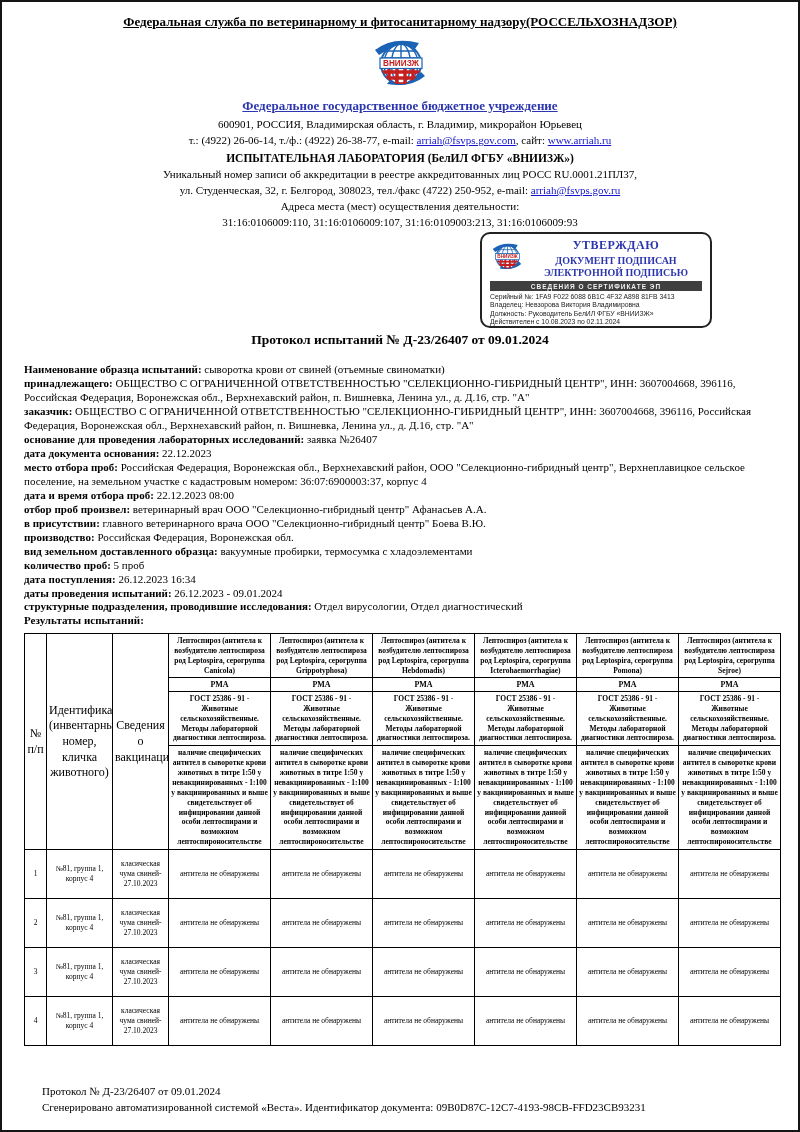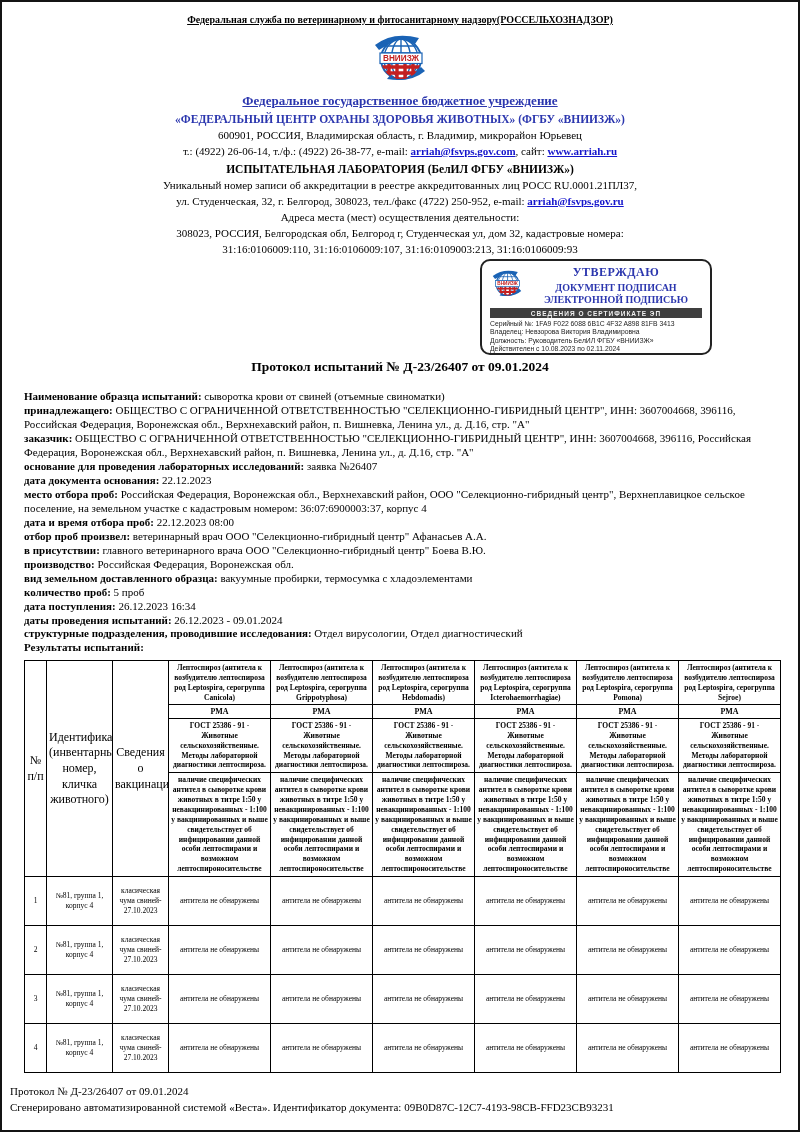--- a/index.html
+++ b/index.html
@@ -1,24 +1,24 @@
 <!DOCTYPE html>
 <html lang="ru"><head>
 <meta charset="utf-8">
 <style>
   html,body{margin:0;padding:0;background:#fff;}
   body{width:800px;height:1132px;overflow:hidden;font-family:"Liberation Serif","DejaVu Serif",serif;color:#000;}
   .page{box-sizing:border-box;width:800px;height:1132px;border:2px solid #141414;padding:8px 22px 6px 22px;position:relative;}
   .center{text-align:center;}
-  .hdr-service{font-size:10px;font-weight:bold;text-decoration:underline;margin-top:4px;}
+  .hdr-service{font-size:13px;font-weight:bold;text-decoration:underline;margin-top:4px;}
   .logo-wrap{margin:4px auto 2px auto;width:66px;}
   .hdr-orgtype{font-size:13px;font-weight:bold;color:#2b36ae;text-decoration:underline;margin-top:2px;}
   .hdr-orgname{font-size:11.5px;font-weight:bold;color:#2b36ae;margin-top:4px;}
   .hdr-line{font-size:11px;margin-top:4px;}
-  a.link,.link{color:#1414cc;text-decoration:underline;cursor:pointer;font-weight:bold;}
+  a.link,.link{color:#1414cc;text-decoration:underline;cursor:pointer;}
   .lab-title{font-size:11.5px;font-weight:bold;margin-top:6px;}
   .stamp-row{display:flex;justify-content:flex-end;padding-right:64px;margin-top:4px;height:96px;}
   .stamp{box-sizing:border-box;width:232px;border:2px solid #222;border-radius:10px;padding:4px 6px 3px 6px;background:#fff;}
   .stamp-top{display:flex;align-items:flex-start;}
   .stamp-logo{flex:0 0 40px;padding-top:2px;}
   .stamp-head{flex:1;text-align:center;}
   .stamp-approve{font-size:12px;font-weight:bold;color:#2b36ae;letter-spacing:.5px;}
   .stamp-signed{font-size:10px;font-weight:bold;color:#2b36ae;line-height:1.15;margin-top:2px;}
   .stamp-bar{background:#3f3f3f;color:#f0f0f0;font-size:6.5px;font-weight:bold;text-align:center;letter-spacing:1px;padding:1.5px 0;margin:3px 2px 2px 2px;font-family:"Liberation Sans","DejaVu Sans",sans-serif;}
   .stamp-line{font-size:6.8px;color:#222;line-height:1.25;padding-left:2px;font-family:"Liberation Sans","DejaVu Sans",sans-serif;}
@@ -27,21 +27,21 @@
   .field{margin:0;}
   .field b{font-weight:bold;}
   table.results{border-collapse:collapse;table-layout:fixed;width:756px;margin-top:5px;}
   table.results th,table.results td{border:1px solid #000;vertical-align:middle;text-align:center;padding:2px 2px;overflow:hidden;}
   .t-name{font-size:7.5px;font-weight:bold;line-height:1.3;padding:3px 3px;}
   .t-method{font-size:8px;font-weight:bold;padding:1px;}
   .t-gost{font-size:7.5px;font-weight:bold;line-height:1.3;padding:3px 2px;}
   .t-crit{font-size:7.5px;font-weight:bold;line-height:1.32;padding:4px 1px;}
   .t-side{font-size:12px;font-weight:normal;line-height:1.3;}
   .t-cell{font-size:7.5px;line-height:1.3;height:44px;}
-  .footer{position:absolute;left:8px;bottom:14px;font-size:11px;line-height:1.45;}
+  .footer{position:absolute;left:40px;bottom:14px;font-size:11px;line-height:1.45;}
 </style>
 </head>
 <body>
 
 <div class="page">
 
   <div class="hdr-service center">Федеральная служба по ветеринарному и фитосанитарному надзору(РОССЕЛЬХОЗНАДЗОР)</div>
 
   <div class="logo-wrap center">
     <svg width="66" height="58" viewBox="0 0 66 58">
@@ -63,33 +63,31 @@
             <path d="M22 34 v18 M30 34 v18 M38 34 v18 M46 34 v18"></path>
           </g>
         </g>
         <rect x="13" y="24" width="42" height="10.5" fill="#fff" stroke="#1a63b5" stroke-width="1.2"></rect>
         <text x="34" y="32.4" font-size="8.2" font-weight="bold" fill="#c42020" text-anchor="middle" font-family="Liberation Sans, DejaVu Sans, sans-serif">ВНИИЗЖ</text>
       </g>
     </svg>
   </div>
 
   <div class="hdr-orgtype center">Федеральное государственное бюджетное учреждение</div>
-  <div class="hdr-orgname center">«ФЕДЕРАЛЬНЫЙ ЦЕНТР ОХРАНЫ ЗДОРОВЬЯ ЖИВОТНЫХ» (ФГБУ «ВНИИЗЖ»)</div>
   <div class="hdr-line center">600901, РОССИЯ, Владимирская область, г. Владимир, микрорайон Юрьевец</div>
   <div class="hdr-line center">
     <span>т.: (4922) 26-06-14, т./ф.: (4922) 26-38-77, e-mail: </span><span class="link">arriah@fsvps.gov.com</span><span>, сайт: </span><span class="link">www.arriah.ru</span>
   </div>
 
   <div class="lab-title center">ИСПЫТАТЕЛЬНАЯ ЛАБОРАТОРИЯ (БелИЛ ФГБУ «ВНИИЗЖ»)</div>
   <div class="hdr-line center">Уникальный номер записи об аккредитации в реестре аккредитованных лиц РОСС RU.0001.21ПЛ37,</div>
   <div class="hdr-line center">
     <span>ул. Студенческая, 32, г. Белгород, 308023, тел./факс (4722) 250-952, e-mail: </span><span class="link">arriah@fsvps.gov.ru</span>
   </div>
   <div class="hdr-line center">Адреса места (мест) осуществления деятельности:</div>
-  <div class="hdr-line center">308023, РОССИЯ, Белгородская обл, Белгород г, Студенческая ул, дом 32, кадастровые номера:</div>
   <div class="hdr-line center">31:16:0106009:110, 31:16:0106009:107, 31:16:0109003:213, 31:16:0106009:93</div>
 
   <div class="stamp-row">
     <div class="stamp">
       <div class="stamp-top">
         <div class="stamp-logo">
           <svg width="38" height="33" viewBox="0 0 66 58">
               <use href="#vlogo"></use>
             </svg>
         </div>

